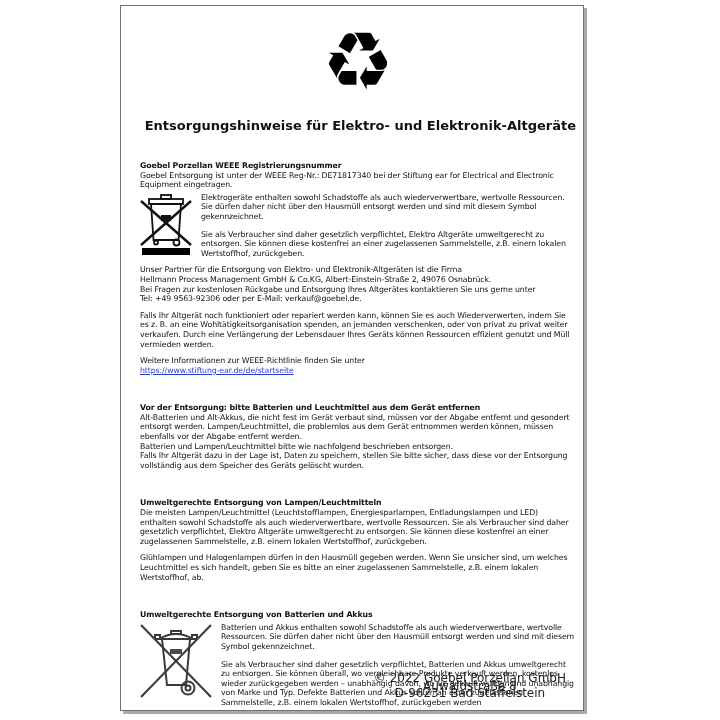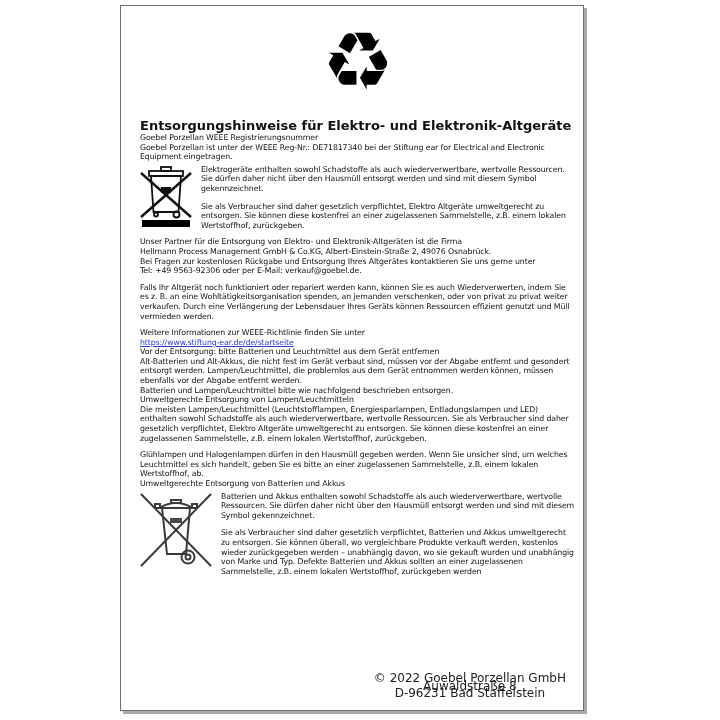--- a/index.html
+++ b/index.html
@@ -7,25 +7,25 @@
               font-family:"DejaVu Sans","Liberation Sans",sans-serif; }
   .page {
     position:absolute; left:120px; top:5px; width:464px; height:706px;
     background:#fff; border:1px solid #6f6f6f;
     box-shadow:3px 3px 0 #aaaaaa;
     padding:12px 7px 0 19px; overflow:hidden;
     color:#111; font-size:7.8px; line-height:9.6px; letter-spacing:-0.1px;
   }
   .recycle { text-align:center; height:84px; margin-top:2px;
              font-size:80px; line-height:84px; color:#000; }
-  .title   { text-align:left; margin-top:14px; font-size:13px; line-height:15px;
+  .title   { text-align:right; margin-top:14px; font-size:13px; line-height:15px;
              font-weight:bold; letter-spacing:0; }
   .subtitle{ text-align:center; font-size:9px; line-height:11px; letter-spacing:0; }
   .h  { font-weight:bold; margin-top:10px; }
-  .h2 { font-weight:normal; margin-top:0; }
+  .h2 { font-weight:bold; margin-top:28px; }
   p.body { margin-top:7px; }
   .pre { white-space:pre-line; }
   .media { display:flex; margin-top:3px; }
   .media .icon-col { flex:0 0 auto; margin-right:9px; }
   .media .text-col { flex:1 1 auto; }
   .media .text-col p + p { margin-top:8px; }
   b { font-weight:normal; letter-spacing:-0.1px; }
   a.link { text-decoration:underline; }
   .footer { position:absolute; right:17px; bottom:12px; text-align:center;
             font-size:12px; line-height:7.6px; letter-spacing:0; color:#222;
@@ -35,21 +35,21 @@
 </head>
 <body>
 
 <div class="page">
 
   <div class="recycle">♻</div>
 
   <div class="title">Entsorgungshinweise für Elektro- und Elektronik-Altgeräte</div>
 
   <div class="h2">Goebel Porzellan WEEE Registrierungsnummer</div>
-  <p><span>Goebel Porzellan ist unter der </span><b>WEEE Reg-Nr.: DE71817340 bei</b><span> der Stiftung ear for Electrical and Electronic Equipment eingetragen.</span></p>
+  <p><span>Goebel Entsorgung ist unter der </span><b>WEEE Reg-Nr.: DE71817340 bei</b><span> der Stiftung ear for Electrical and Electronic Equipment eingetragen.</span></p>
 
   <div class="media">
     <div class="icon-col">
       <svg width="52" height="62" viewBox="0 0 52 62">
         <g fill="none" stroke="#111" stroke-width="1.8">
           <rect x="21" y="2" width="10" height="4"></rect>
           <rect x="9" y="6" width="34" height="5"></rect>
           <path d="M11,11 L41,11 L38.5,47 L13.5,47 Z"></path>
           <circle cx="36.5" cy="49.5" r="3"></circle>
           <circle cx="16" cy="49.5" r="2"></circle>
@@ -77,20 +77,21 @@
 
   <p class="body">
     <span>Weitere Informationen zur WEEE-Richtlinie finden Sie unter</span><br>
     <a class="link" href="#" style="color: rgb(43, 60, 201);">https://www.stiftung-ear.de/de/startseite</a>
   </p>
 
   <div class="h2">Vor der Entsorgung: bitte Batterien und Leuchtmittel aus dem Gerät entfernen</div>
   <p class="pre">Alt-Batterien und Alt-Akkus, die nicht fest im Gerät verbaut sind, müssen vor der Abgabe entfernt und gesondert entsorgt werden. Lampen/Leuchtmittel, die problemlos aus dem Gerät entnommen werden können, müssen ebenfalls vor der Abgabe entfernt werden.
 Batterien und Lampen/Leuchtmittel bitte wie nachfolgend beschrieben entsorgen.</p>
 
+  <p>Falls Ihr Altgerät dazu in der Lage ist, Daten zu speichern, stellen Sie bitte sicher, dass diese vor der Entsorgung vollständig aus dem Speicher des Geräts gelöscht wurden.</p>
 
   <div class="h2">Umweltgerechte Entsorgung von Lampen/Leuchtmitteln</div>
   <p>Die meisten Lampen/Leuchtmittel (Leuchtstofflampen, Energiesparlampen, Entladungslampen und LED) enthalten sowohl Schadstoffe als auch wiederverwertbare, wertvolle Ressourcen. Sie als Verbraucher sind daher gesetzlich verpflichtet, Elektro Altgeräte umweltgerecht zu entsorgen. Sie können diese kostenfrei an einer zugelassenen Sammelstelle, z.B. einem lokalen Wertstoffhof, zurückgeben.</p>
 
   <p class="body"><b>Glühlampen</b><span> und </span><b>Halogenlampen</b><span> dürfen in den Hausmüll gegeben werden. Wenn Sie unsicher sind, um welches Leuchtmittel es sich handelt, geben Sie es bitte an einer zugelassenen Sammelstelle, z.B. einem lokalen Wertstoffhof, ab.</span></p>
 
   <div class="h2">Umweltgerechte Entsorgung von Batterien und Akkus</div>
   <div class="media">
     <div class="icon-col">
       <svg width="72" height="76" viewBox="0 0 72 76">

